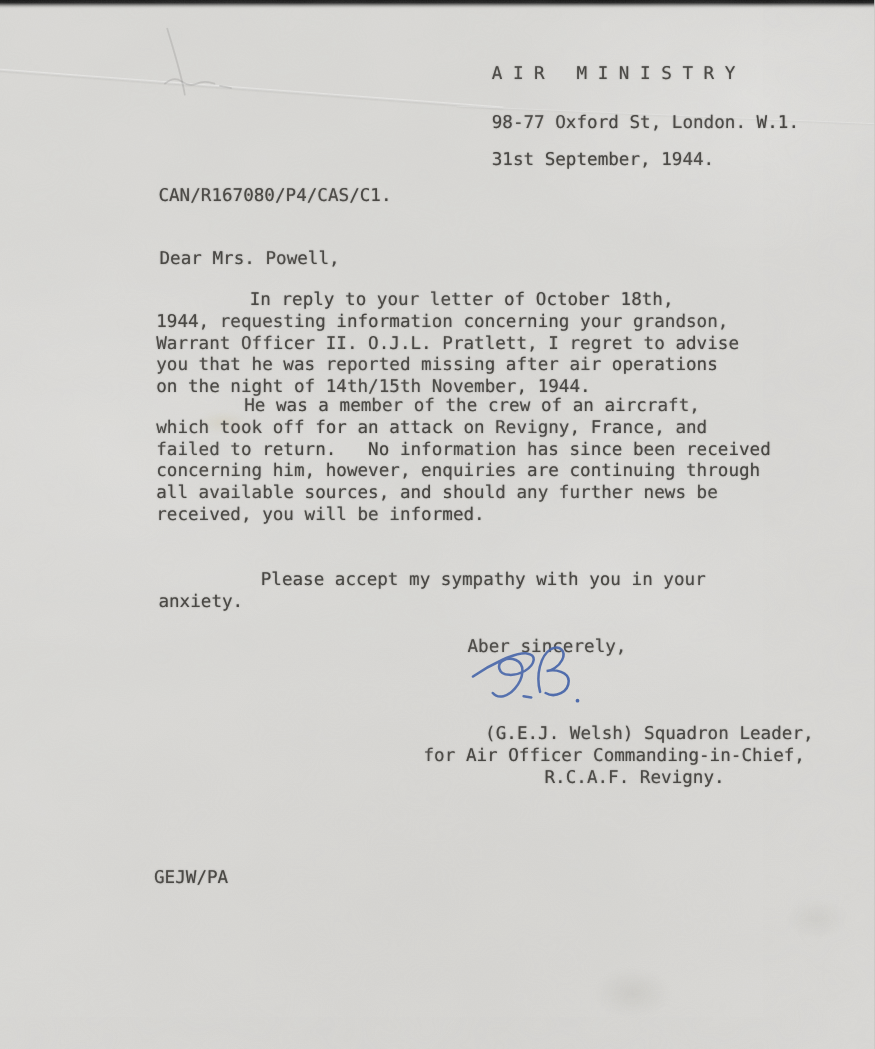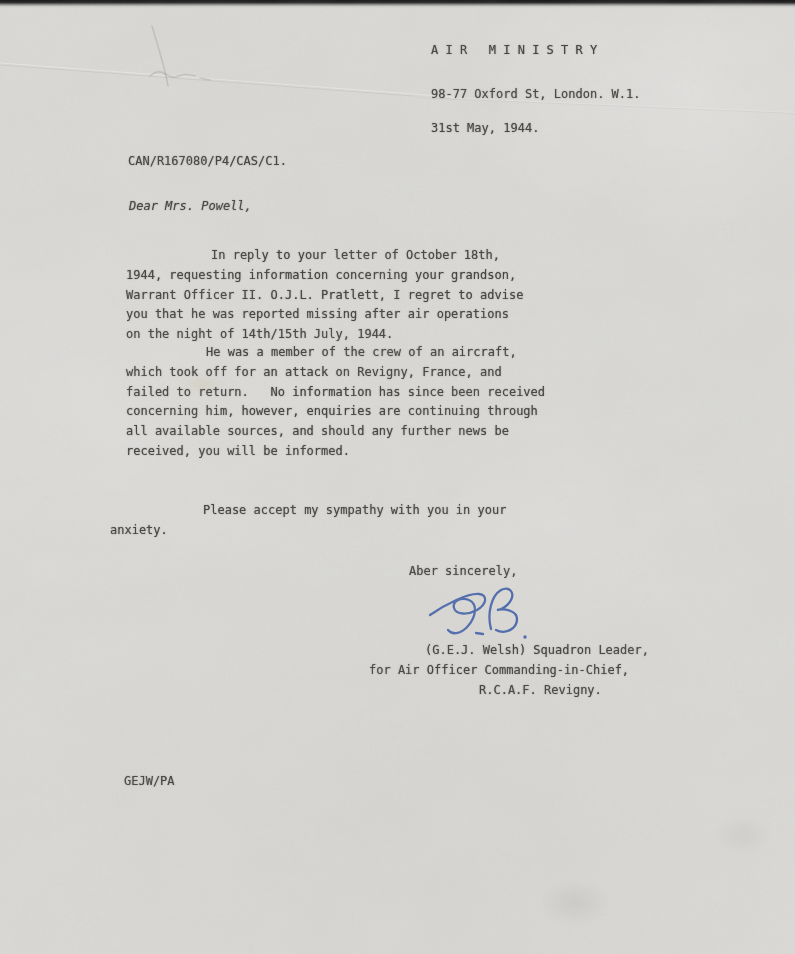--- a/index.html
+++ b/index.html
@@ -9,36 +9,36 @@
     background-color:#dbdad7;
     background-image:
       radial-gradient(ellipse 320px 200px at 85% 10%, rgba(255,255,255,0.20), transparent 70%),
       radial-gradient(ellipse 420px 300px at 12% 42%, rgba(255,255,255,0.12), transparent 70%),
       radial-gradient(ellipse 520px 360px at 50% 88%, rgba(206,205,201,0.28), transparent 75%),
       radial-gradient(ellipse 260px 180px at 70% 55%, rgba(255,255,255,0.10), transparent 70%);
     font-family:"DejaVu Sans Mono","Liberation Mono",monospace;
   }
   .typed{
     position:absolute;
-    font-size:12px;
+    font-size:16px;
     line-height:19.8px;
     color:#3e3c38;
     text-shadow:0 0 1px rgba(62,60,56,0.55), 0 0 2px rgba(62,60,56,0.18);
     white-space:pre-wrap;
-    margin:1px;
+    margin:17px;
   }
   .lh-title   {left:430px;top:40px;white-space:pre;}
   .lh-address {left:430px;top:84px;}
   .lh-date    {left:430px;top:118px;}
   .ref        {left:127px;top:151px;text-align:center;}
-  .salutation {left:128px;top:196px;font-style:italic;}
+  .salutation {left:128px;top:208px;}
   .para       {width:600px;}
   .p1{left:125px;top:245px;text-indent:85px;}
   .p2{left:125px;top:342px;text-indent:80px;}
-  .p3{left:109px;top:500px;text-indent:93px;}
+  .p3{left:127px;top:500px;text-indent:93px;}
   .valediction{left:408px;top:561px;}
   .sig1{left:424px;top:640px;}
   .sig2{left:368px;top:660px;}
   .sig3{left:478px;top:680px;}
   .recipient{left:123px;top:694px;line-height:19.6px;}
   .initials{left:123px;top:771px;}
 
   .signature{position:absolute;left:428px;top:584px;width:120px;height:64px;}
 
   .scan-top{
@@ -78,31 +78,31 @@
     <g fill="none" stroke="rgba(105,105,105,0.22)" stroke-width="1.6" stroke-linecap="round">
       <path d="M22,8 C28,28 35,50 38,68"></path>
       <path d="M20,58 q8,-7 15,-2 t14,2 t16,0"></path>
       <path d="M70,60 l10,2"></path>
     </g>
   </svg>
 
   <header>
     <div class="typed lh-title">A I R   M I N I S T R Y</div>
     <div class="typed lh-address">98-77 Oxford St, London. W.1.</div>
-    <div class="typed lh-date">31st May, 1944.</div>
+    <div class="typed lh-date">31st September, 1944.</div>
   </header>
 
   <div class="typed ref">CAN/R167080/P4/CAS/C1.</div>
   <div class="typed salutation">Dear Mrs. Powell,</div>
 
   <p class="typed para p1">In reply to your letter of October 18th,
 1944, requesting information concerning your grandson,
 Warrant Officer II. O.J.L. Pratlett, I regret to advise
 you that he was reported missing after air operations
-on the night of 14th/15th July, 1944.</p>
+on the night of 14th/15th November, 1944.</p>
   <p class="typed para p2">He was a member of the crew of an aircraft,
 which took off for an attack on Revigny, France, and
 failed to return.   No information has since been received
 concerning him, however, enquiries are continuing through
 all available sources, and should any further news be
 received, you will be informed.</p>
   <p class="typed para p3">Please accept my sympathy with you in your
 anxiety.</p>
 
   <div class="typed valediction">Aber sincerely,</div>

